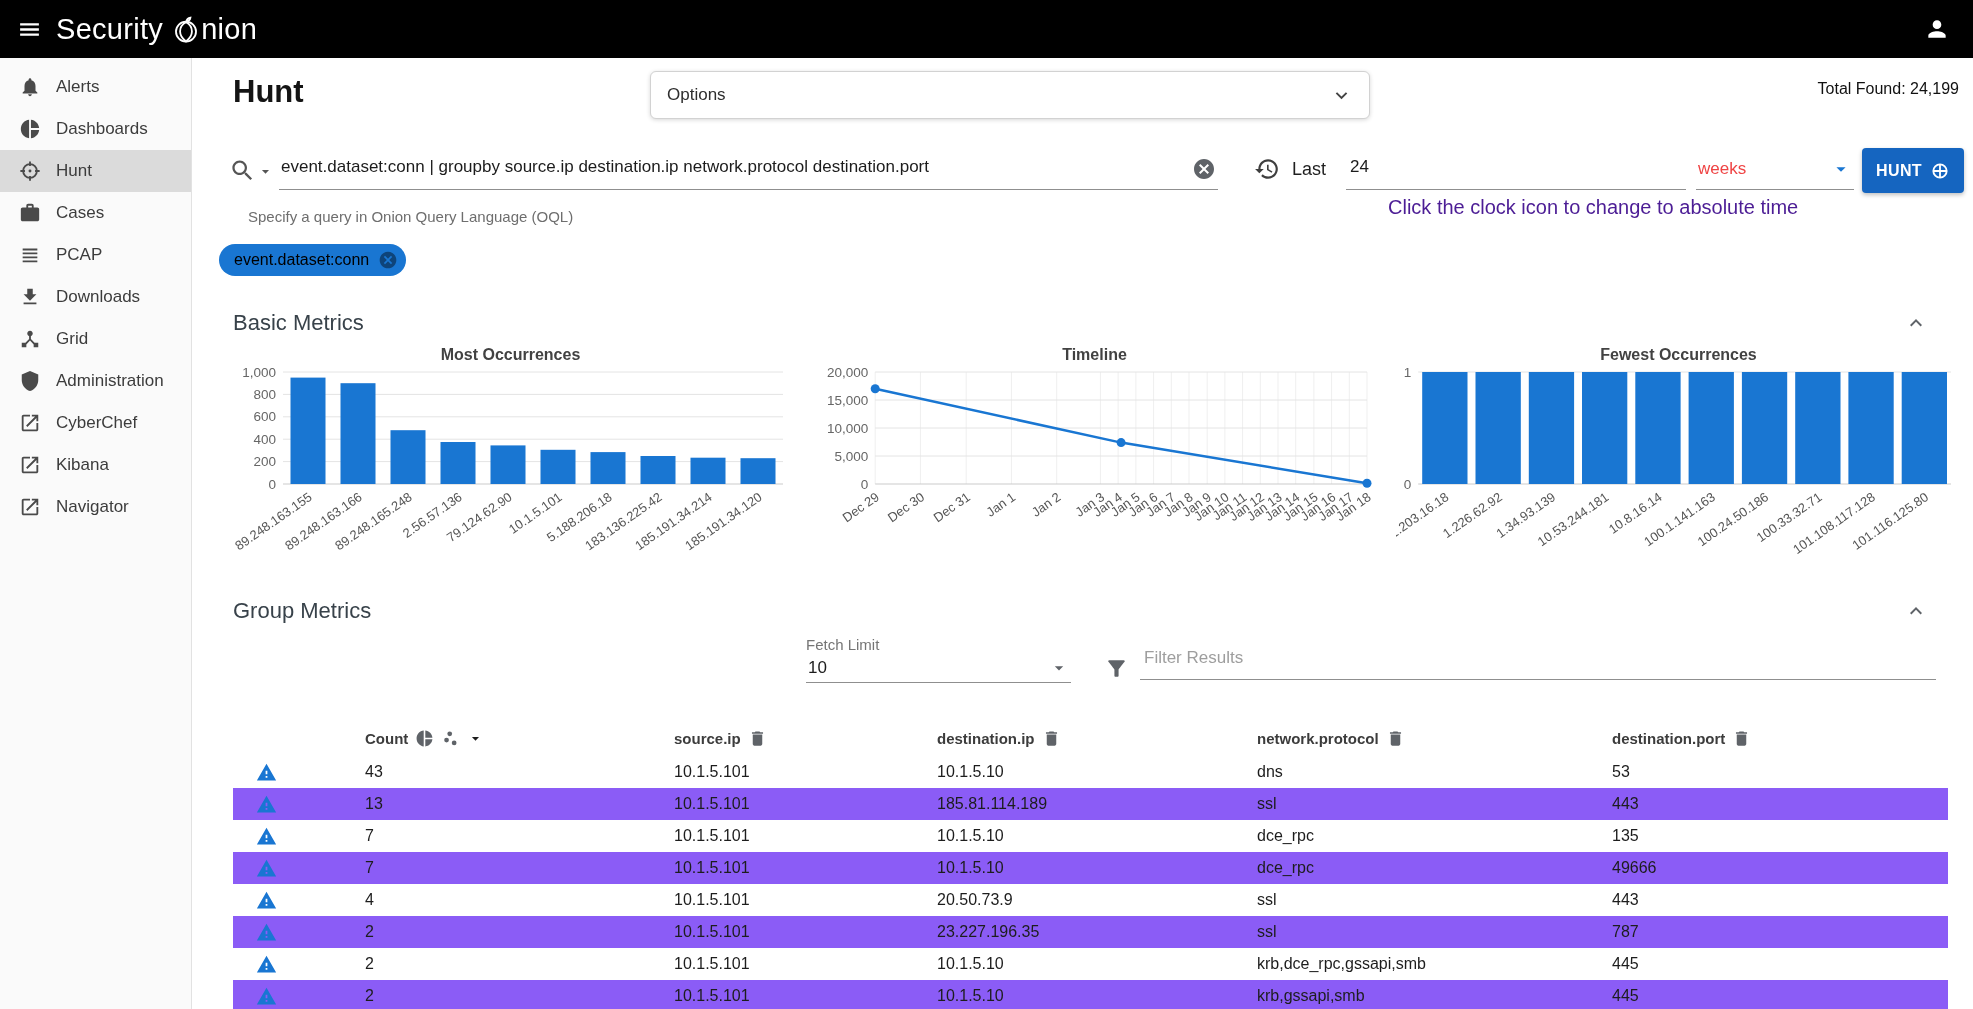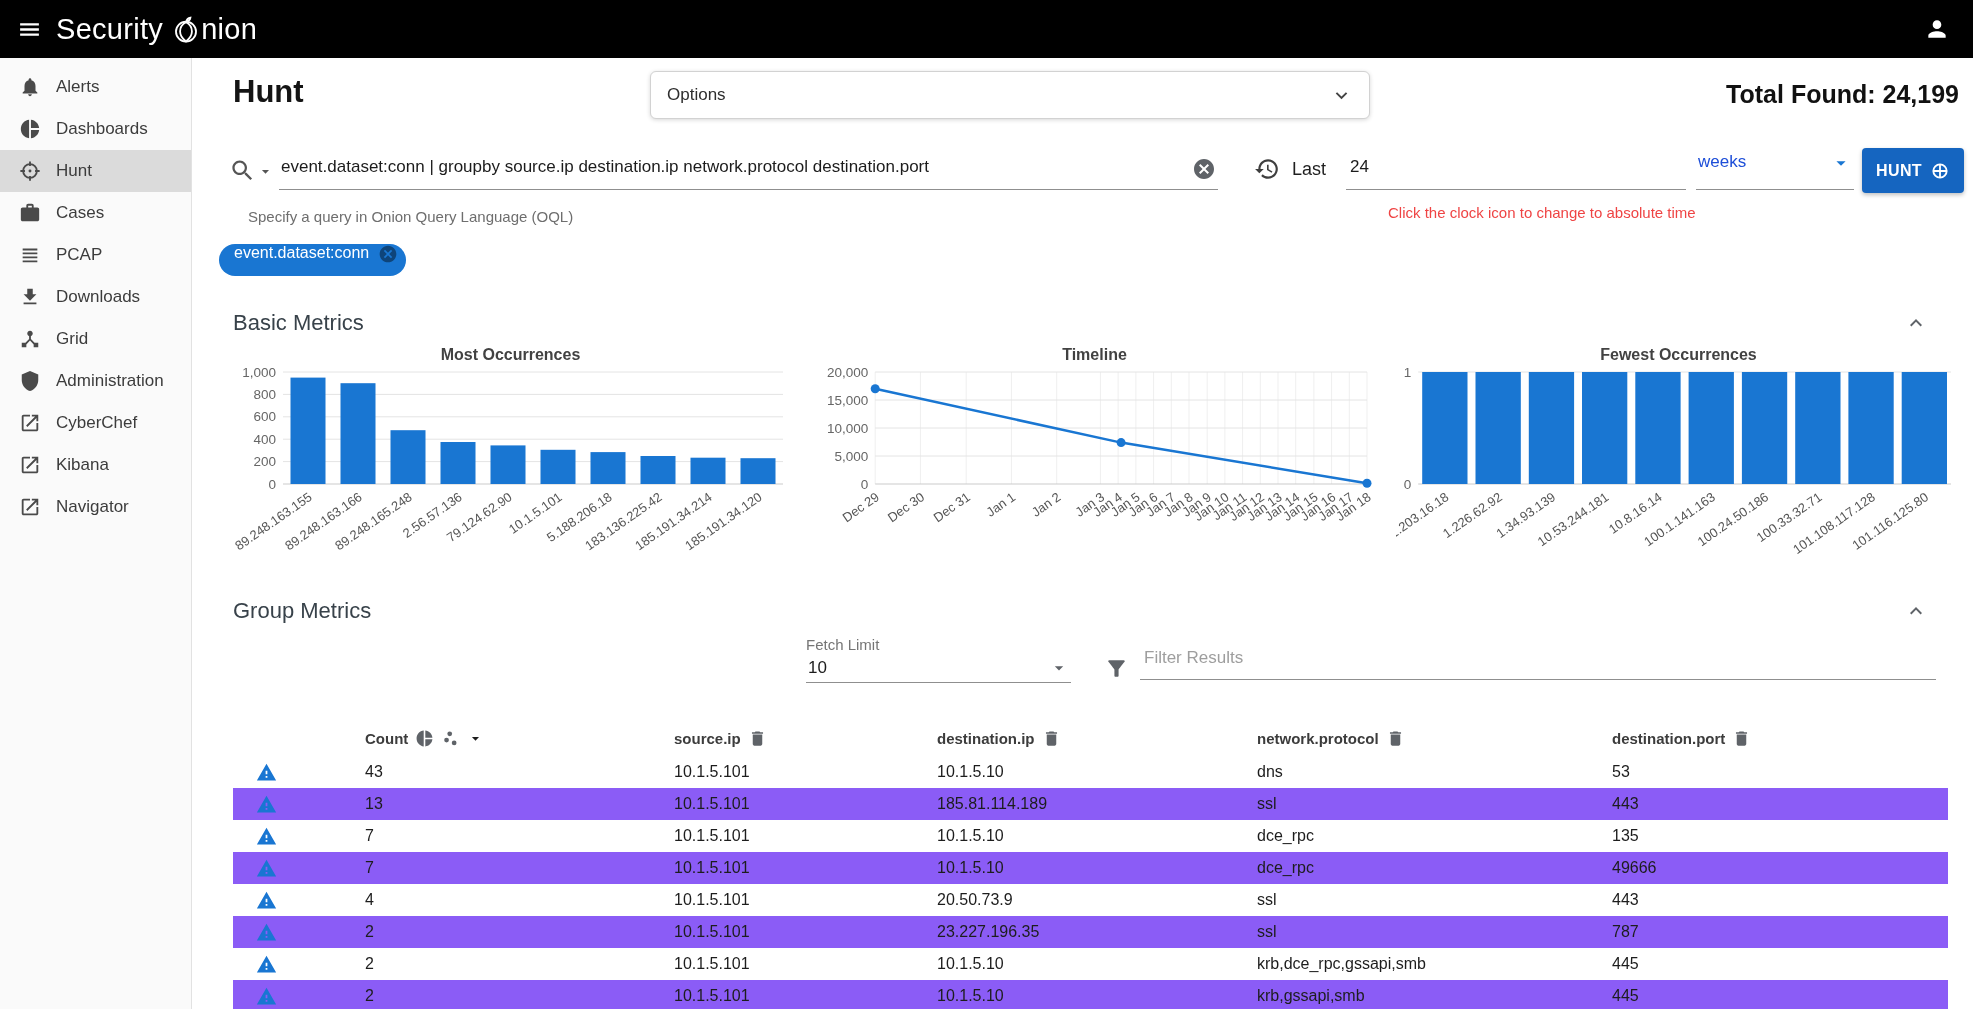--- a/index.html
+++ b/index.html
@@ -31,49 +31,49 @@
 
   .content{flex:1;position:relative;background:#fff}
 
   
   .page-header{position:relative;height:78px}
   .page-title{position:absolute;left:41px;top:16px;font-size:31px;font-weight:700;color:#141414}
   .options-box{position:absolute;left:458px;top:13px;width:720px;height:48px;background:#fff;
     border:1px solid #d2d2d2;border-radius:6px;box-shadow:0 1px 4px rgba(0,0,0,.16);
     display:flex;align-items:center;padding:0 16px;font-size:17px;color:#2e2e2e;cursor:pointer}
   .options-box .chev{margin-left:auto;width:23px;height:23px;color:#444}
-  .total-found{position:absolute;right:14px;top:22px;font-size:25px;font-weight:700;color:#111}
+  .total-found{position:absolute;right:14px;top:22px;font-size:16px;font-weight:400;color:#111}
 
   
   .query-section{position:relative;height:108px}
   .qs-search-icon{position:absolute;left:37px;top:21px;width:27px;height:27px;color:#555;cursor:pointer}
   .qs-caret{position:absolute;left:65px;top:27px;width:17px;height:17px;color:#555;cursor:pointer}
   .qs-query{position:absolute;left:87px;top:16px;width:939px;height:38px}
   .u-line{border:none;outline:none;background:transparent;border-bottom:1px solid #8f8f8f;
     font-family:"Liberation Sans",sans-serif;font-size:17px;color:#1c1c1c}
   .qs-query input{width:100%;height:100%;padding:0 40px 8px 2px}
   .qs-clear{position:absolute;right:2px;top:5px;width:24px;height:24px;color:#5f6368;cursor:pointer}
   .qs-hint{position:absolute;left:56px;top:72px;font-size:15px;color:#6e6e6e}
   .qs-history{position:absolute;left:1062px;top:20px;width:26px;height:26px;color:#3f3f3f;cursor:pointer}
   .qs-last{position:absolute;left:1100px;top:23px;font-size:18px;color:#1f1f1f}
   .qs-duration{position:absolute;left:1154px;top:16px;width:340px;height:38px}
   .qs-duration input{width:100%;height:100%;padding:0 4px 8px 4px}
   .qs-unit{position:absolute;left:1504px;top:16px;width:158px;height:38px;border-bottom:1px solid #8f8f8f;
-    display:flex;padding:0 2px 4px 2px;font-size:17px;color:#1d4ed8;cursor:pointer}
+    display:flex;align-items:center;padding:0 2px 4px 2px;font-size:17px;color:#ef4444;cursor:pointer}
   .qs-unit .icon{margin-left:auto;width:22px;height:22px;color:#1976d2}
   .qs-hunt{position:absolute;left:1670px;top:12px;width:102px;height:45px;background:#1565c0;color:#fff;
     border:none;border-radius:4px;font-family:"Liberation Sans",sans-serif;font-size:16px;font-weight:700;
     letter-spacing:.4px;display:flex;align-items:center;justify-content:center;gap:8px;cursor:pointer;
     box-shadow:0 2px 4px rgba(0,0,0,.25)}
   .qs-hunt .icon{width:20px;height:20px}
-  .qs-time-hint{position:absolute;left:1196px;top:68px;font-size:15px;color:#ef4444}
+  .qs-time-hint{position:absolute;left:1196px;top:60px;font-size:20px;color:#4c1d95}
 
   
   .chip-row{height:56px;padding-left:27px}
-  .chip{display:inline-flex;align-items:flex-start;gap:9px;height:32px;background:#1976d2;color:#ffffff;
+  .chip{display:inline-flex;align-items:center;gap:9px;height:32px;background:#1976d2;color:#000000;
     border-radius:16px;padding:0 8px 0 15px;font-size:16px;cursor:pointer}
   .chip .icon{width:20px;height:20px;color:rgba(0,0,0,.42)}
 
   
   .section-row{position:relative;height:46px;display:flex;align-items:center;padding-left:41px}
   .section-title{font-size:22px;color:#38424a}
   .collapse-btn{position:absolute;right:45px;top:11px;width:24px;height:24px;color:#5f6368;cursor:pointer;
     background:none;border:none}
 
   

